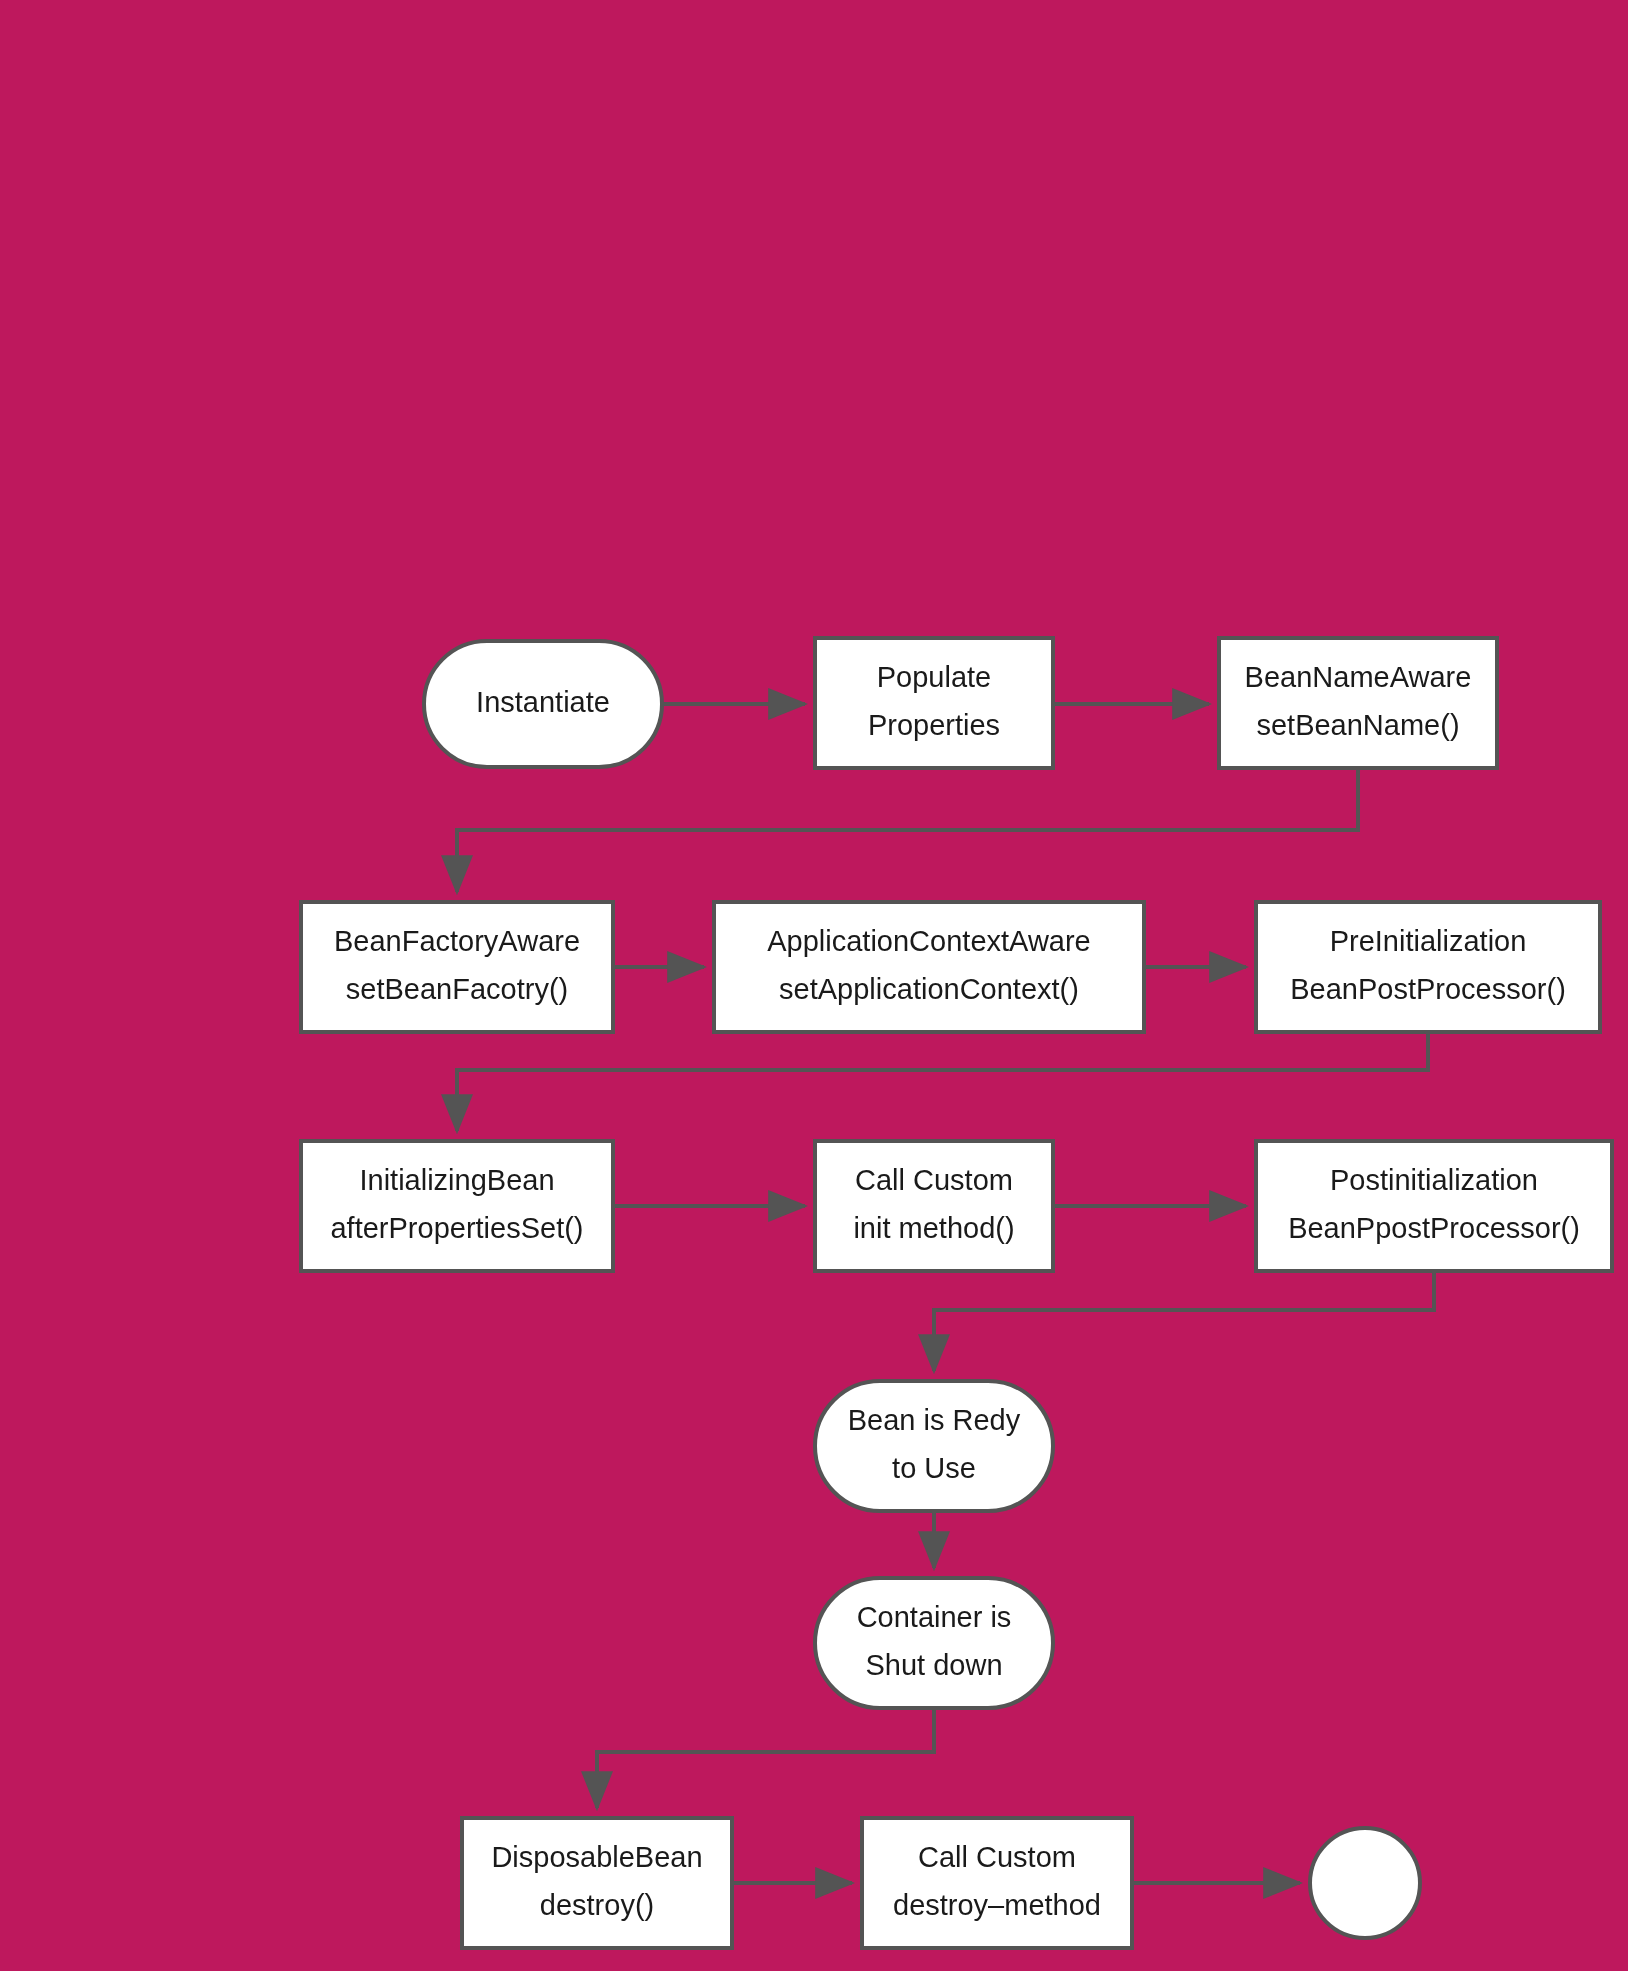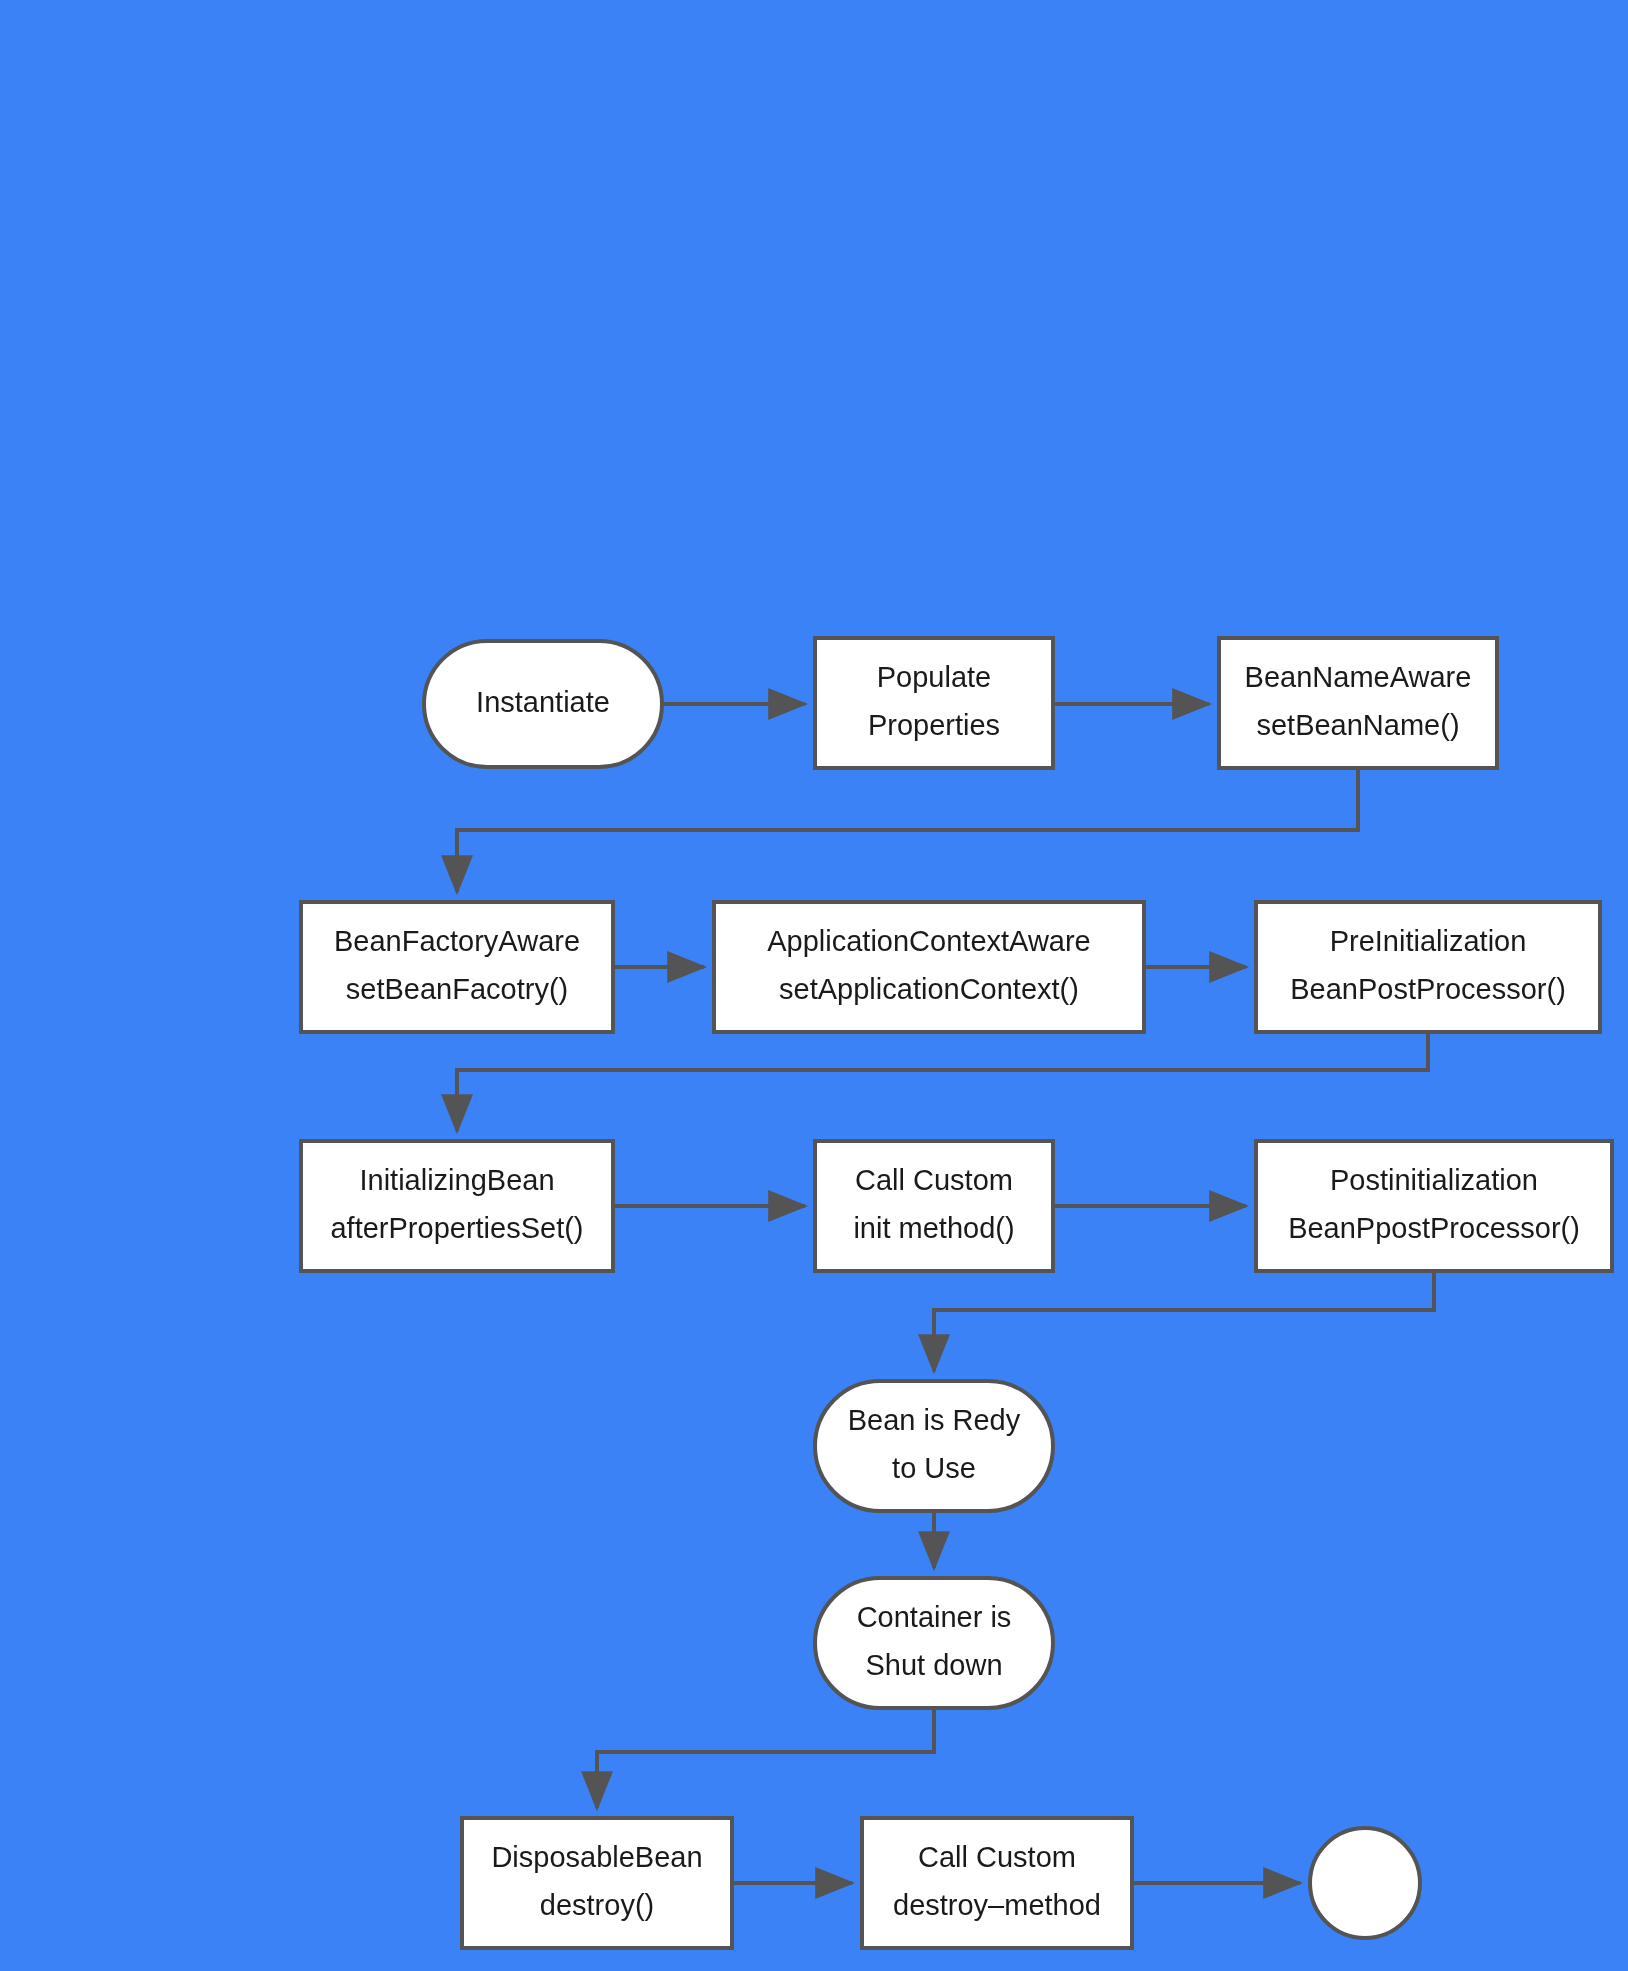--- a/index.html
+++ b/index.html
@@ -10,21 +10,21 @@
   body {
     width: 1628px;
     height: 1971px;
     font-family: "Liberation Sans", sans-serif;
     overflow: hidden;
   }
   #flow-root {
     position: relative;
     width: 1628px;
     height: 1971px;
-    background: #3b82f6;
+    background: #be185d;
   }
   svg#flow-svg {
     display: block;
     width: 1628px;
     height: 1971px;
   }
   .node-shape {
     fill: #ffffff;
     stroke: #545454;
     stroke-width: 4;

